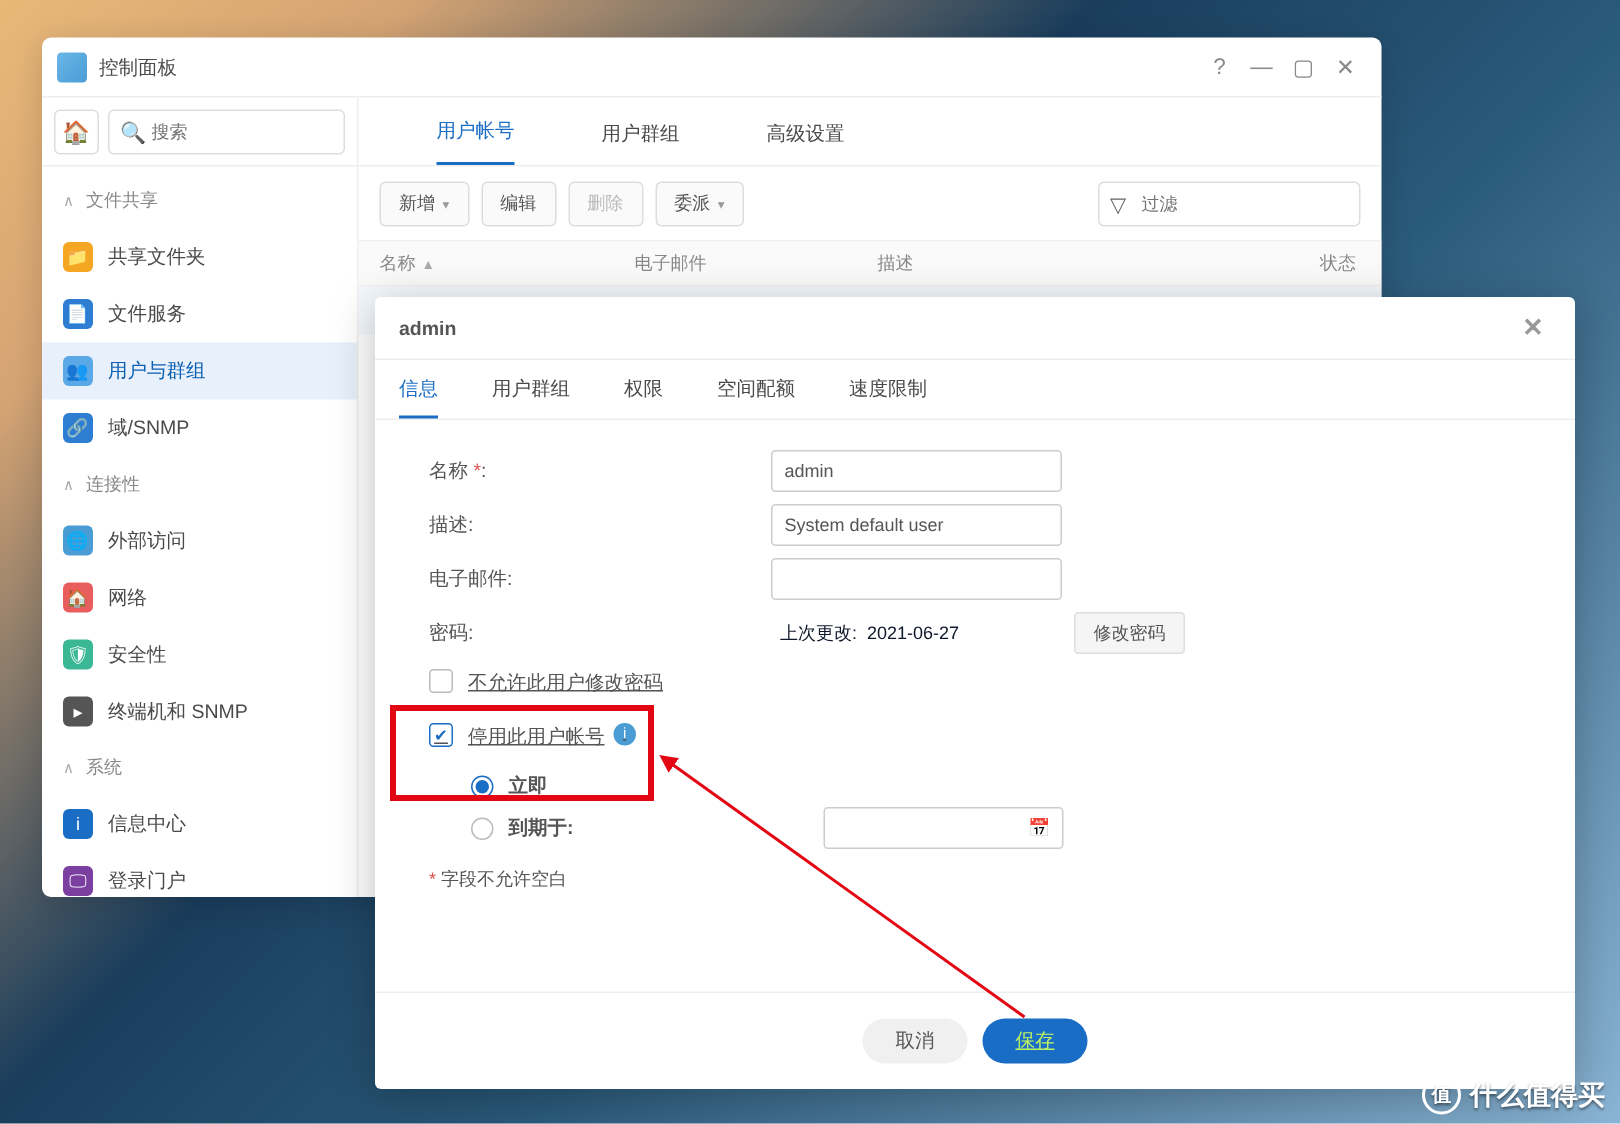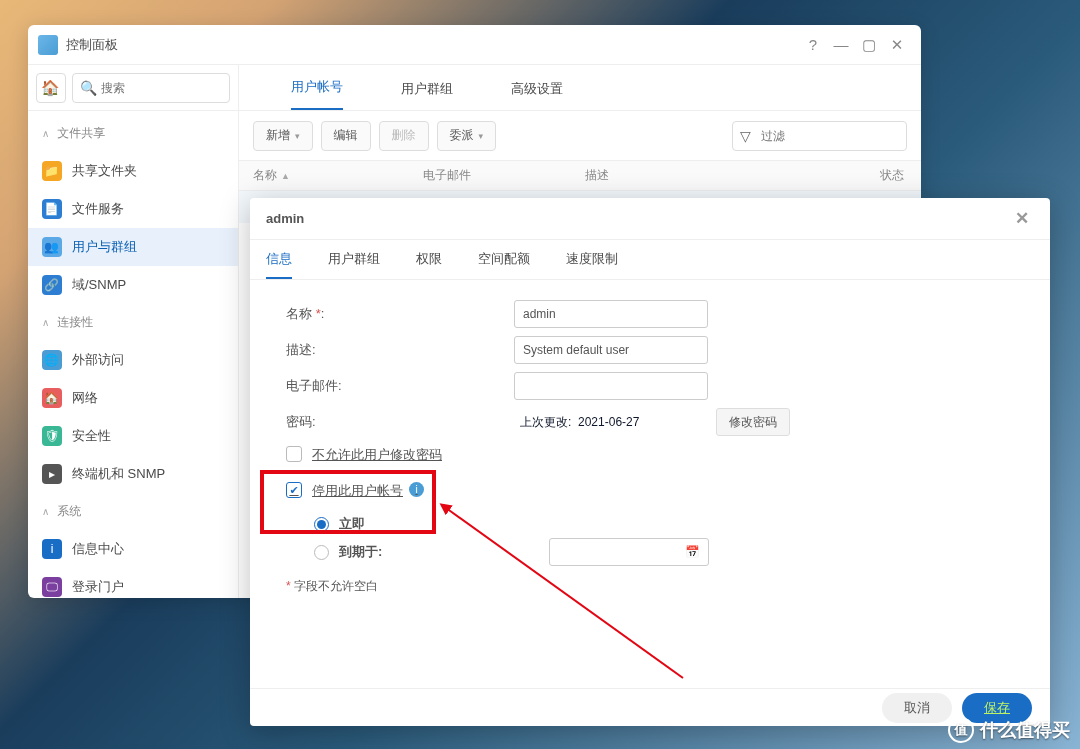--- a/index.html
+++ b/index.html
@@ -76,21 +76,21 @@
 .info-icon { display: inline-flex; width: 15px; height: 15px; border-radius: 50%; background: #4a9dd4; color: #fff; font-size: 10px; align-items: center; justify-content: center; margin-left: 6px; }
 .radio-row { display: flex; align-items: center; height: 28px; margin-left: 28px; font-size: 13px; color: #555; font-weight: bold; }
 .radio { width: 15px; height: 15px; border: 1px solid #bbb; border-radius: 50%; margin-right: 10px; display: flex; align-items: center; justify-content: center; }
 .radio.checked { border-color: #1a6dc4; }
 .radio.checked::after { content: ""; width: 9px; height: 9px; border-radius: 50%; background: #1a6dc4; display: block; }
 .date-input { width: 160px; height: 28px; padding: 0 8px; border: 1px solid #ccc; border-radius: 3px; font-size: 12px; margin-left: 167px; position: relative; display: flex; align-items: center; justify-content: flex-end; color: #888; }
 .note { font-size: 12px; color: #555; margin-top: 12px; }
 .note .req { color: #d9534f; }
 .highlight-box { position: absolute; top: 190px; left: 10px; width: 176px; height: 64px; border: 4px solid #e30613; pointer-events: none; }
 .arrow-svg { position: absolute; top: 218px; left: 188px; pointer-events: none; }
-.modal-footer { height: 38px; display: flex; align-items: center; justify-content: flex-end; padding: 0 18px; gap: 10px; border-top: 1px solid #eee; }
+.modal-footer { height: 65px; display: flex; align-items: center; justify-content: center; padding: 0 18px; gap: 10px; border-top: 1px solid #eee; }
 .btn { height: 30px; padding: 0 22px; border-radius: 15px; font-size: 13px; cursor: pointer; border: none; }
 .btn-cancel { background: #f0f0f0; color: #555; }
 .btn-save { background: #1a6dc4; color: #bef264; text-decoration: underline; }
 
 .watermark { position: absolute; bottom: 6px; right: 10px; display: flex; align-items: center; gap: 6px; color: #fff; font-size: 18px; font-weight: bold; text-shadow: 0 1px 2px rgba(0,0,0,0.5); }
 .wm-icon { width: 26px; height: 26px; border: 2px solid #fff; border-radius: 50%; display: flex; align-items: center; justify-content: center; font-size: 13px; }
 </style>
 </head>
 <body>
 

